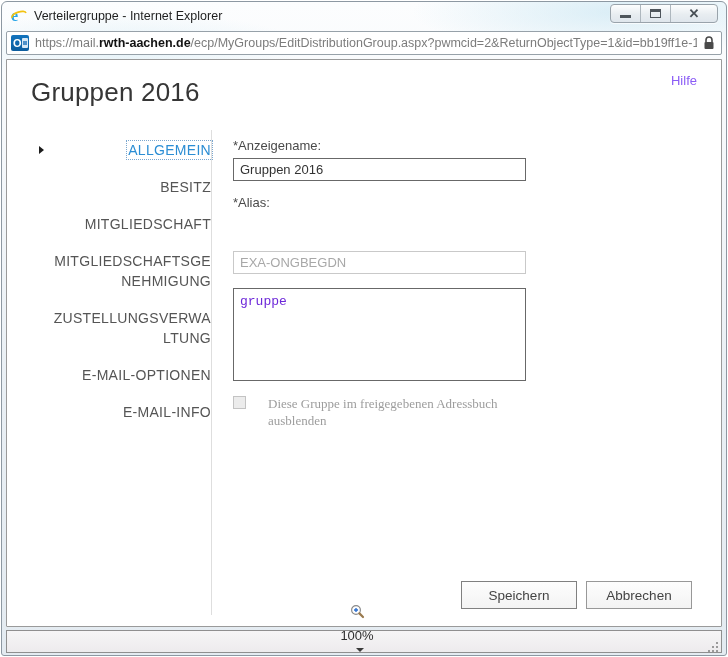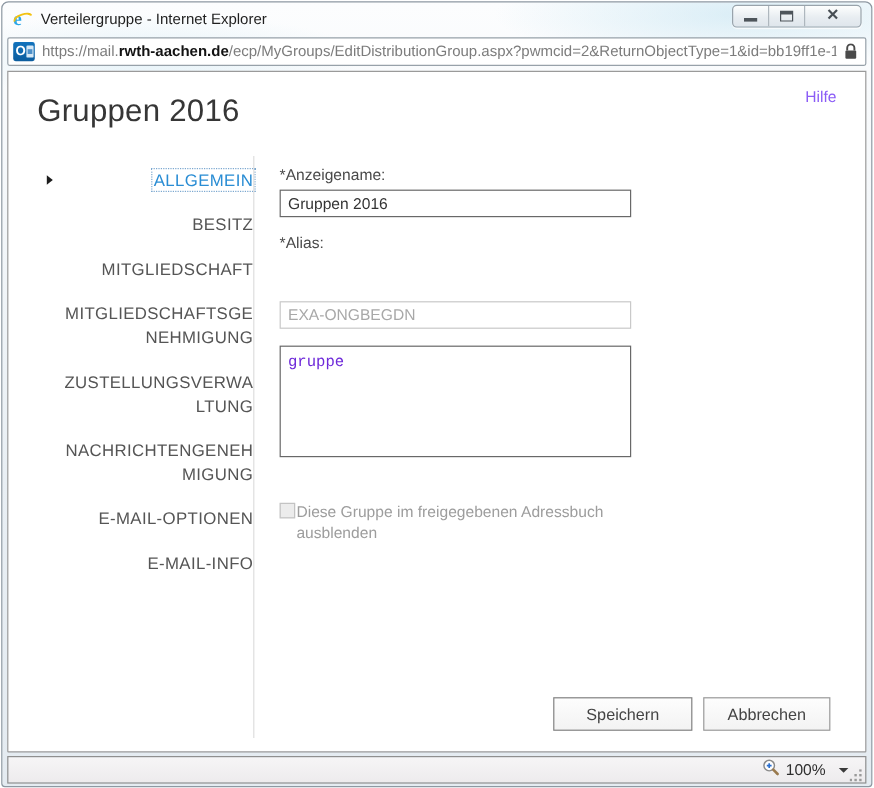--- a/index.html
+++ b/index.html
@@ -75,38 +75,38 @@
   .form input[type=text] {
     width:100%; height:23px; border:1px solid #686868; border-radius:0;
     font-family:"Liberation Sans",sans-serif; font-size:13px; color:#333; padding:0 6px; outline:none; background:#fff;
   }
   .form input[type=text]:disabled { border-color:#c9c9c9; color:#a8a8a8;margin-top:36px; -webkit-text-fill-color:#a8a8a8; }
   .form textarea {
     width:100%; height:93px; border:1px solid #686868; resize:none;
     font-family:Liberation Mono, monospace; font-size:13px; color:#6d28d9; padding:5px 6px; outline:none;
   }
   .fgroup { margin-bottom:14px; }
-  .check-row { display:flex; gap:1px; margin-top:32px; width:270px; }
+  .check-row { display:flex; gap:22px; margin-top:10px; width:270px;font-family:Liberation Serif, serif; }
   .checkbox { flex:0 0 auto; width:13px; height:13px; margin-top:1px; background:#ececec; border:1px solid #c3c3c3; }
   .check-label { font-size:13px; line-height:17px; color:#9d9d9d; }
 
   
   .actions { position:absolute; right:29px; bottom:17px; display:flex; gap:9px; }
   .btn {
     min-width:106px; height:28px; padding:0 18px;
     background:linear-gradient(#fdfdfd,#f3f3f3); border:1px solid #989898;
     font-family:"Liberation Sans",sans-serif; font-size:13.5px; color:#444; cursor:pointer;
   }
   .btn.primary { border-color:#808080; min-width:116px; }
 
   
   .statusbar {
     position:absolute; left:4px; right:4px; top:628px; height:23px;
     background:linear-gradient(#f6f5f6,#edebed); border:1px solid #8f8f8f;
-    display:flex; align-items:center; justify-content:flex-end; gap:5px; padding-right:14px;
+    display:flex; align-items:center; justify-content:flex-end; gap:5px; padding-right:14px;flex-direction:column;
   }
   .zoom-text { font-size:13px; color:#2e2e2e; }
   .caret-down { width:0; height:0; border-left:4px solid transparent; border-right:4px solid transparent; border-top:4px solid #3a3a3a; margin-left:6px; }
   .grip { position:absolute; right:2px; bottom:2px; width:11px; height:11px; }
 </style>
 </head>
 <body>
 
 <div id="window">
 
@@ -149,21 +149,20 @@
   <div class="content">
     <span class="help-link">Hilfe</span>
     <h1 class="dlg-title">Gruppen 2016</h1>
 
     <div class="nav">
       <div class="nav-item selected"><span class="nav-label">ALLGEMEIN</span></div>
       <div class="nav-item"><span class="nav-label">BESITZ</span></div>
       <div class="nav-item"><span class="nav-label">MITGLIEDSCHAFT</span></div>
       <div class="nav-item"><span class="nav-label">MITGLIEDSCHAFTSGENEHMIGUNG</span></div>
       <div class="nav-item"><span class="nav-label">ZUSTELLUNGSVERWALTUNG</span></div>
-      <div class="nav-item"><span class="nav-label">NACHRICHTENGENEHMIGUNG</span></div>
       <div class="nav-item"><span class="nav-label">E-MAIL-OPTIONEN</span></div>
       <div class="nav-item"><span class="nav-label">E-MAIL-INFO</span></div>
     </div>
     <div class="nav-divider"></div>
 
     <div class="form">
       <div class="fgroup">
         <div class="field-label">*Anzeigename:</div>
         <input type="text" value="Gruppen 2016" style="">
       </div>

